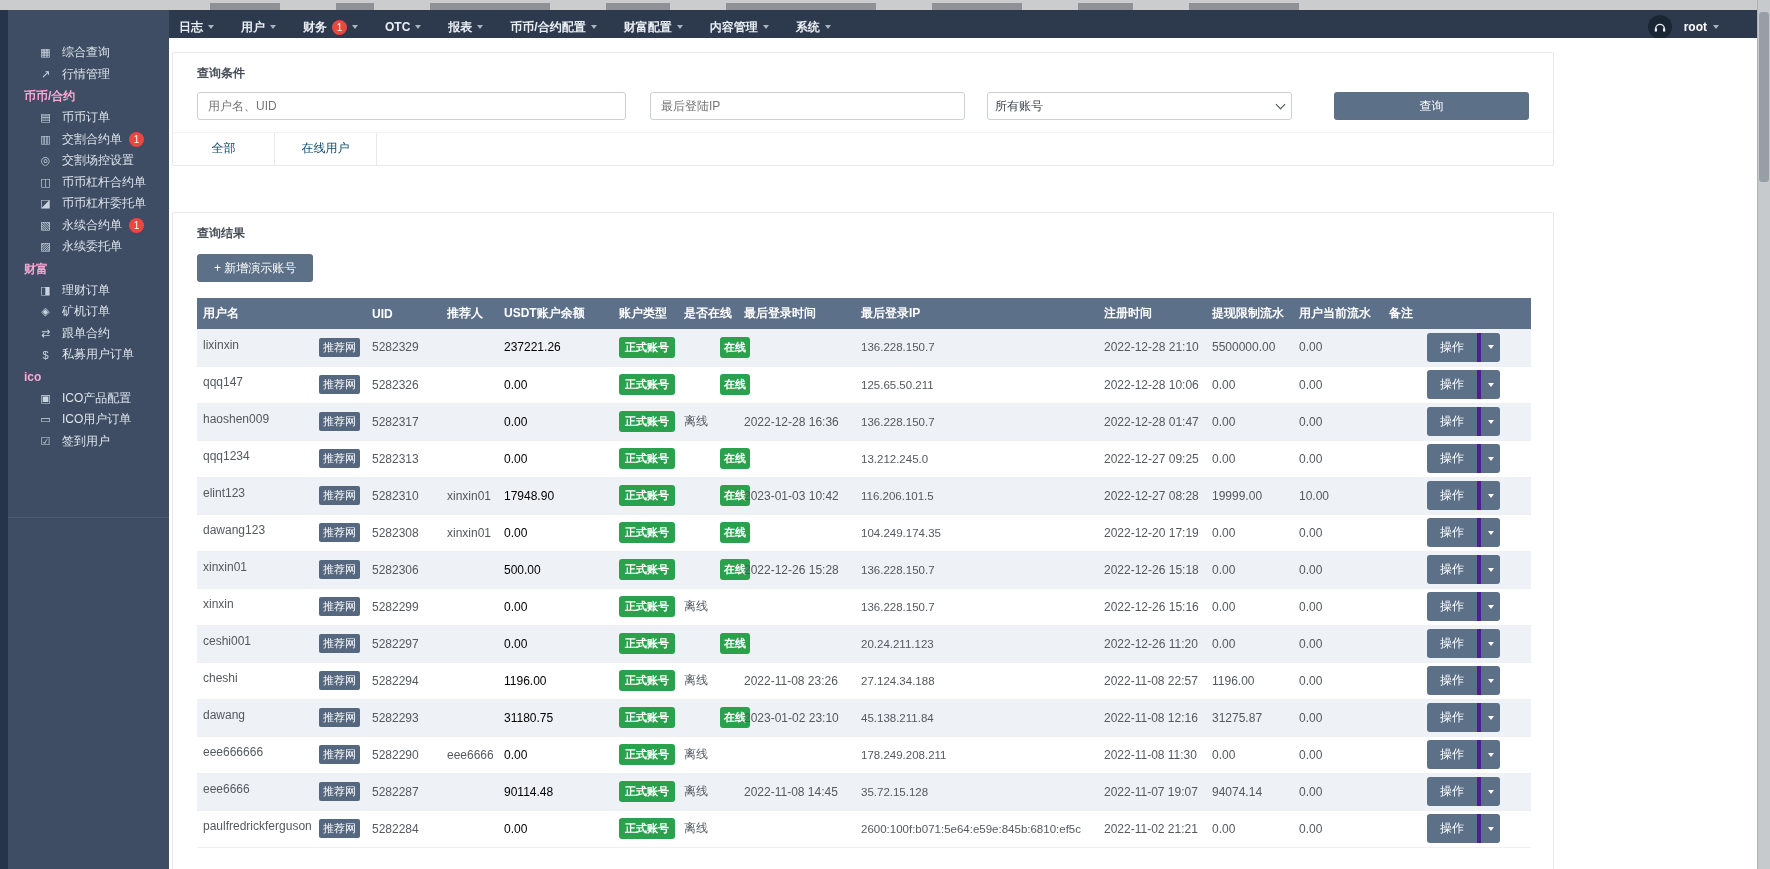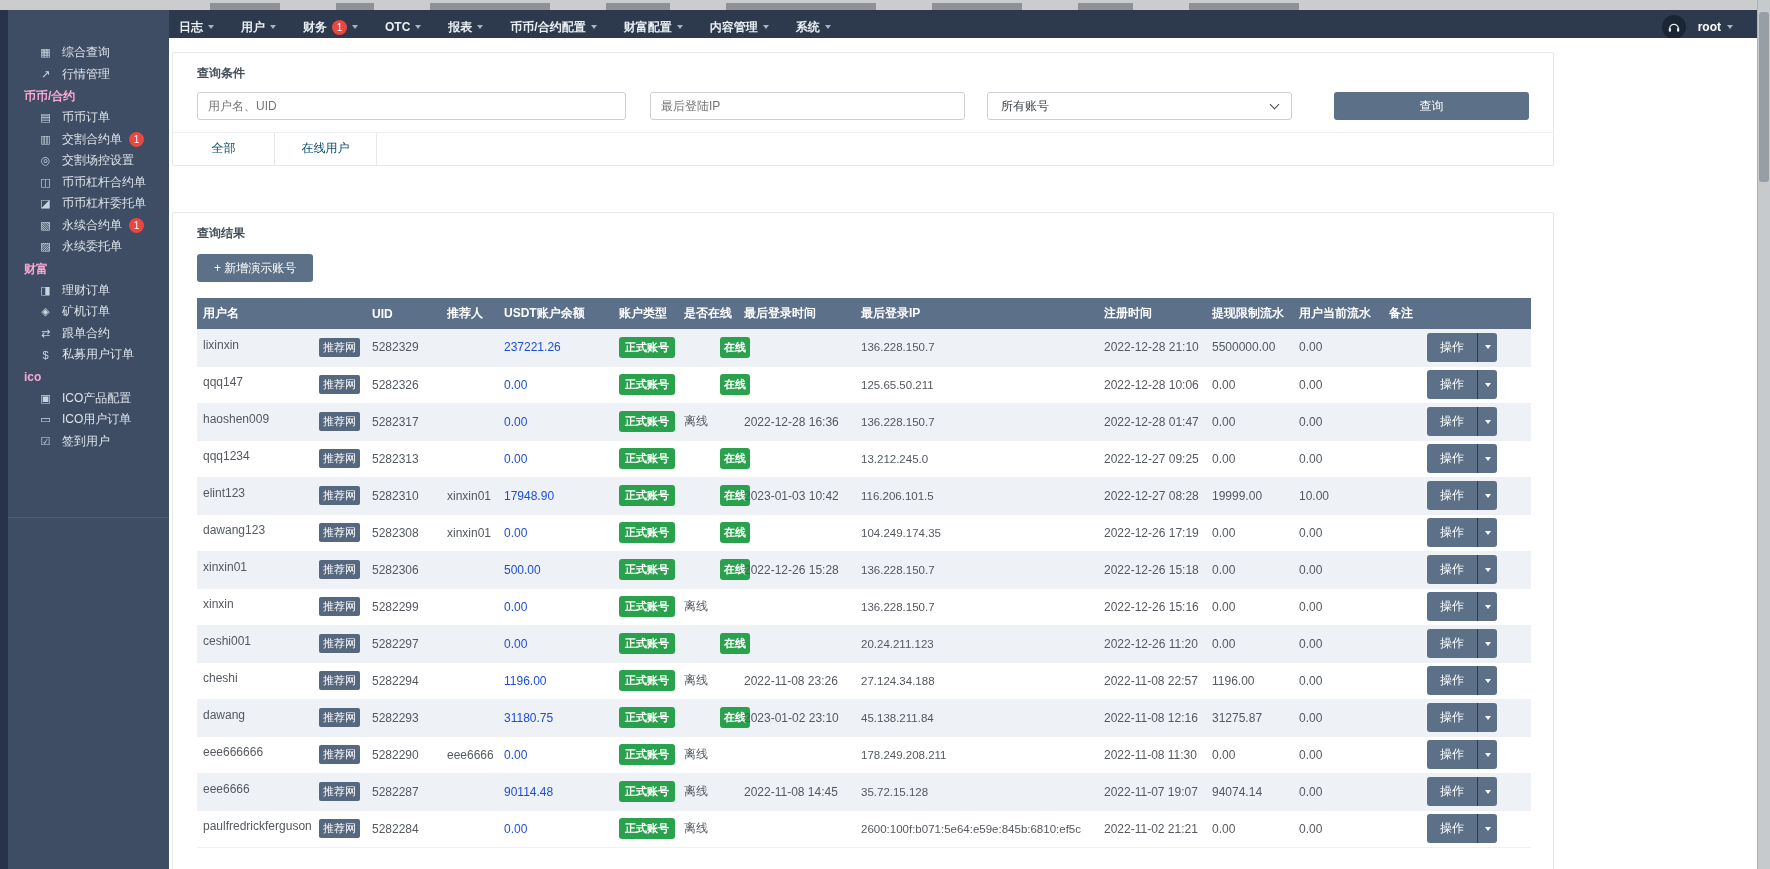--- a/index.html
+++ b/index.html
@@ -21,21 +21,21 @@
   .sidebar{ position:absolute; left:0; top:10px; width:169px; height:859px; background:#3e4d63; }
   .sidebar-edge{ position:absolute; left:0; top:0; width:8px; height:100%; background:#27334a; }
   .sidebar-menu{ padding-top:32px; }
   .s-section{ height:22px; line-height:22px; padding-left:24px; color:#f9a8d4; font-weight:bold; font-size:12px; }
   .s-item{ display:flex; align-items:center; height:21.5px; padding-left:38px; color:#dde4ec; font-size:12px; cursor:pointer; }
   .s-icon{ width:15px; margin-right:9px; font-size:11px; color:#c9d4e0; text-align:center; flex:none; }
   .s-badge{ margin-left:7px; background:#e8483f; color:#fff; border-radius:50%; width:15px; height:15px; line-height:15px; font-size:10px; text-align:center; flex:none; }
   .s-divider{ position:absolute; left:8px; right:0; top:507px; border-top:1px solid #4c5d75; }
 
   
-  .navbar{ position:absolute; left:169px; top:10px; width:1588px; height:34px; background:#2d3a4e; display:flex; align-items:center; padding:0 24px 0 10px; }
+  .navbar{ position:absolute; left:169px; top:10px; width:1588px; height:34px; background:#2d3a4e; display:flex; align-items:center; padding:0 38px 0 10px; }
   .nav-menu{ display:flex; align-items:center; }
   .nav-item{ display:flex; align-items:center; gap:5px; color:#e9eef3; font-weight:bold; font-size:12px; margin-right:27px; cursor:pointer; }
   .caret{ width:0; height:0; border-left:3.5px solid transparent; border-right:3.5px solid transparent; border-top:4px solid #a7b3c0; }
   .caret.white{ border-top-color:#fff; }
   .nav-badge{ background:#e8483f; color:#fff; border-radius:50%; width:15px; height:15px; line-height:15px; text-align:center; font-size:10px; font-weight:normal; }
   .nav-right{ margin-left:auto; display:flex; align-items:center; gap:12px; }
   .help-circle{ width:24px; height:24px; border-radius:50%; background:#1b2634; display:flex; align-items:center; justify-content:center; }
   .user-chip{ display:flex; align-items:center; gap:6px; color:#fff; font-weight:bold; cursor:pointer; }
 
   
@@ -43,45 +43,45 @@
   .page-title{ display:flex; align-items:center; margin:15px 0 0 11px; font-size:16px; font-weight:bold; color:#383d44; }
   .title-bar{ width:4px; height:17px; background:#3e4d63; margin-right:9px; }
 
   .card{ background:#fff; border:1px solid #e6e8eb; border-radius:2px; margin-left:3px; width:1382px; }
   .card-title{ font-size:12px; font-weight:bold; color:#454d57; padding:12px 24px 0; }
 
   .search-row{ display:flex; align-items:center; padding:10px 24px 0; }
   .text-input{ height:28px; border:1px solid #ccd0d5; border-radius:3px; padding:0 10px; font-size:12px; color:#555; outline:none; font-family:inherit; }
   .input-username{ width:429px; margin-right:24px; }
   .input-ip{ width:315px; margin-right:22px; }
-  .select-box{ width:305px; height:28px; border:1px solid #ccd0d5; border-radius:3px; display:flex; align-items:center; justify-content:space-between; padding:0 13px; color:#3b4148; cursor:pointer; background:#fff; }
+  .select-box{ width:305px; height:28px; border:1px solid #ccd0d5; border-radius:3px; display:flex; align-items:center; justify-content:space-between; padding:0 7px; color:#3b4148; cursor:pointer; background:#fff; }
   .chevron{ width:7px; height:7px; border-right:1.6px solid #454b52; border-bottom:1.6px solid #454b52; transform:rotate(45deg); margin-top:-4px; }
   .btn{ background:#5c7088; color:#fff; border:none; border-radius:3px; font-size:12px; cursor:pointer; font-family:inherit; }
   .search-btn{ margin-left:auto; width:195px; height:28px; }
 
   .tabs{ display:flex; margin-top:12px; border-top:1px solid #f0f1f3; }
   .tab{ width:102px; text-align:center; padding:7px 0 8px; color:#0c4a6e; border-right:1px solid #e6e8eb; cursor:pointer; }
 
   .result-card{ margin-top:46px; padding-bottom:60px; }
   .add-btn{ margin:12px 0 0 24px; height:28px; padding:0 17px; }
 
   table{ margin:16px 24px 0; border-collapse:collapse; table-layout:fixed; width:1334px; font-size:12px; }
   thead th{ background:#5d7089; color:#fff; text-align:left; font-weight:bold; padding:7px 6px; font-size:12px; overflow:hidden; white-space:nowrap; }
   tbody td{ height:37px; padding:0 6px; color:#54595f; white-space:nowrap; overflow:visible; border-bottom:1px solid #eef0f3; }
   tbody tr:nth-child(odd){ background:#eef1f6; }
   tbody tr:nth-child(even){ background:#fff; }
 
   .ref-badge{ float:right; background:#56687f; color:#fff; font-size:11px; padding:2px 4px; border-radius:2px; cursor:pointer; }
-  .balance-link{ color:#1d4ed8; cursor:pointer; text-decoration:none; }
+  .balance-link{ color:#000000; cursor:pointer; text-decoration:none; }
   .badge-green{ display:inline-block; background:#2aa24d; color:#fff; border-radius:3px; padding:3px 6px; font-size:11px; font-weight:bold; }
   .badge-green.small{ padding:3px 4px;margin-left:36px; }
   .ip-cell{ font-size:11.5px; }
 
   .op-btn{ display:inline-flex; cursor:pointer; }
-  .op-main{ background:#5c7088; color:#fff; padding:6px 13px; border-radius:3px 0 0 3px; border-right:1px solid #4c1d95; }
+  .op-main{ background:#5c7088; color:#fff; padding:6px 13px; border-radius:3px 0 0 3px; border-right:4px solid #4c1d95; }
   .op-caret{ background:#5c7088; width:19px; display:flex; align-items:center; justify-content:center; border-radius:0 3px 3px 0; }
 </style>
 </head>
 <body>
 
 <div class="top-strip">
   <span class="smudge" style="width:70px"></span>
   <span class="smudge" style="width:38px"></span>
   <span class="smudge" style="width:120px"></span>
   <span class="smudge" style="width:64px"></span>
@@ -380,21 +380,21 @@
           </tr>
           <tr>
             <td><span>dawang123</span><span class="ref-badge">推荐网</span></td>
             <td>5282308</td>
             <td>xinxin01</td>
             <td><a class="balance-link">0.00</a></td>
             <td><span class="badge-green">正式账号</span></td>
             <td><span class="badge-green small">在线</span></td>
             <td></td>
             <td class="ip-cell">104.249.174.35</td>
-            <td>2022-12-26 17:19</td>
+            <td>2022-12-20 17:19</td>
             <td>0.00</td>
             <td>0.00</td>
             <td></td>
             <td><span class="op-btn">
                 <span class="op-main">操作</span>
                 <span class="op-caret">
                   <span class="caret white"></span>
                 </span>
               </span></td>
           </tr>

